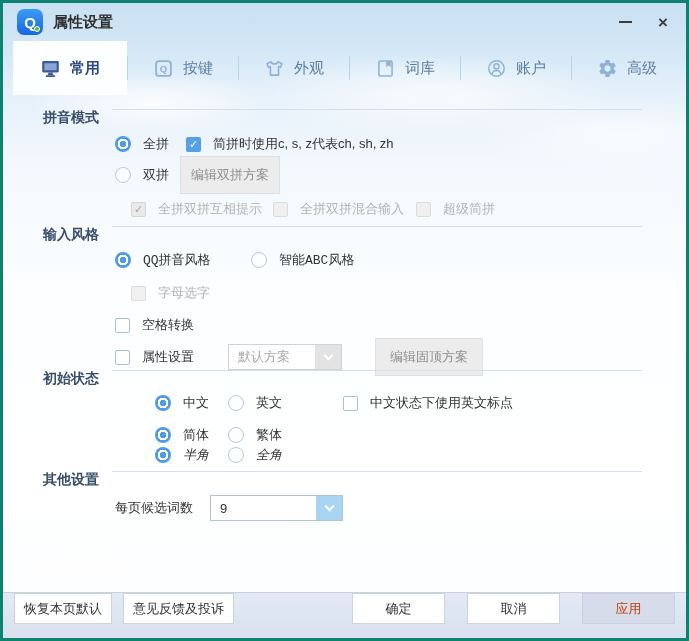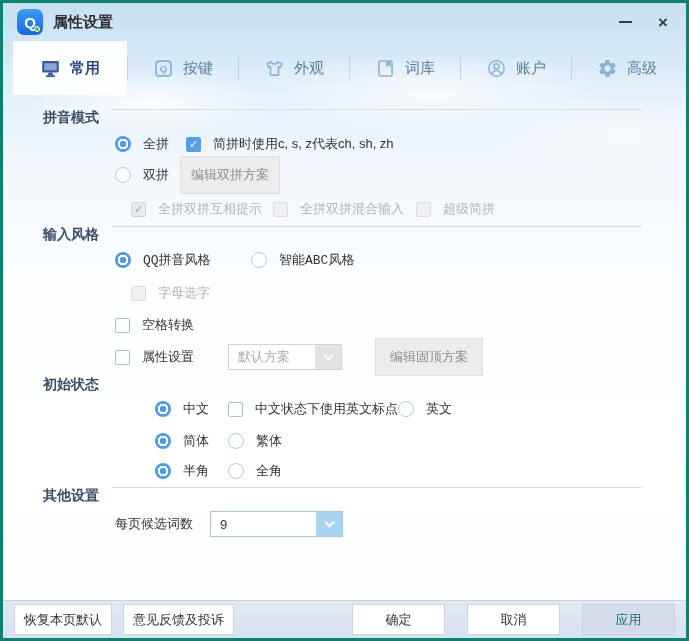--- a/index.html
+++ b/index.html
@@ -67,36 +67,36 @@
   
   .row1{margin-top:9px;height:20px;}   .row1 .c1{width:71px;}
   .row2{margin-top:8px;height:26px;}   .row2 .c1{width:65px;}
   .row3{margin-top:12px;height:18px;padding-left:128px;} .row3 .c1{width:142px;} .row3 .c2{width:143px;}
   .sec2{margin-top:8px;}
   .row4{margin-top:8px;height:20px;font-family:Liberation Mono, monospace;}   .row4 .c1{width:136px;}
   .row5{margin-top:14px;height:18px;}
   .row6{margin-top:14px;height:18px;padding-left:128px;}
   .row7{margin-top:10px;height:26px;}  .row7 .c1{width:87px;}
   .row7 .dd{width:114px;margin-left:26px;} .row7 .greybtn{margin-left:33px;width:108px;}
-  .sec3{margin-top:6px;flex-direction:column;}
+  .sec3{}
   .row8{margin-top:7px;height:20px;}   .col1{width:113px;padding-left:40px;} .row8 .c2{width:115px;}
   .row9{margin-top:12px;height:20px;}
-  .row10{margin-top:10px;height:20px;}
+  .row10{height:20px;font-style:italic;}
   .sec4{margin-top:6px;}
   .row11{margin-top:8px;height:26px;}
   .row11 .lbl{width:95px;font-size:13px;color:#333;flex:none;}
   .row11 .dd{width:133px;}
   
-  .footer{height:38px;flex:none;background:linear-gradient(180deg,#e3eaf4,#d8e1ee);
-    border-top:1px solid #c6d1e2;display:flex;align-items:center;padding:0 11px;gap:11px;position:relative;z-index:1;}
+  .footer{height:46px;flex:none;background:linear-gradient(180deg,#e3eaf4,#d8e1ee);
+    border-top:1px solid #c6d1e2;display:flex;padding:0 11px;gap:11px;position:relative;z-index:1;}
   .btn{height:31px;background:#fff;border:1px solid #ccd3de;font-size:13px;color:#333;
     font-family:inherit;padding:0 9px;min-width:88px;cursor:pointer;}
   .rgroup{margin-left:auto;display:flex;gap:22px;}
   .rgroup .btn{min-width:93px;}
-  .btn.disabled{background:#d6dce9;color:#0f766e;border-color:#c9d1e0;cursor:default;}
+  .btn.disabled{background:#d6dce9;color:#c2410c;border-color:#c9d1e0;cursor:default;}
 </style>
 </head>
 <body>
 
 <div class="window">
 
   <div class="titlebar">
     <div class="applogo">
       <span class="q">Q</span>
       <span class="dot"></span>
@@ -251,27 +251,27 @@
 
     <div class="sec sec3">
       <span class="sec-title">初始状态</span>
       <span class="sec-line"></span>
     </div>
     <div class="row row8">
       <span class="ctl col1">
         <span class="radio sel"></span>
         <span>中文</span>
       </span>
+      <span class="ctl c2">
+        <span class="radio"></span>
+        <span>英文</span>
+      </span>
       <span class="ctl">
         <span class="cb off"></span>
         <span>中文状态下使用英文标点</span>
-      </span>
-      <span class="ctl c2">
-        <span class="radio"></span>
-        <span>英文</span>
       </span>
     </div>
     <div class="row row9">
       <span class="ctl col1">
         <span class="radio sel"></span>
         <span>简体</span>
       </span>
       <span class="ctl">
         <span class="radio"></span>
         <span>繁体</span>

